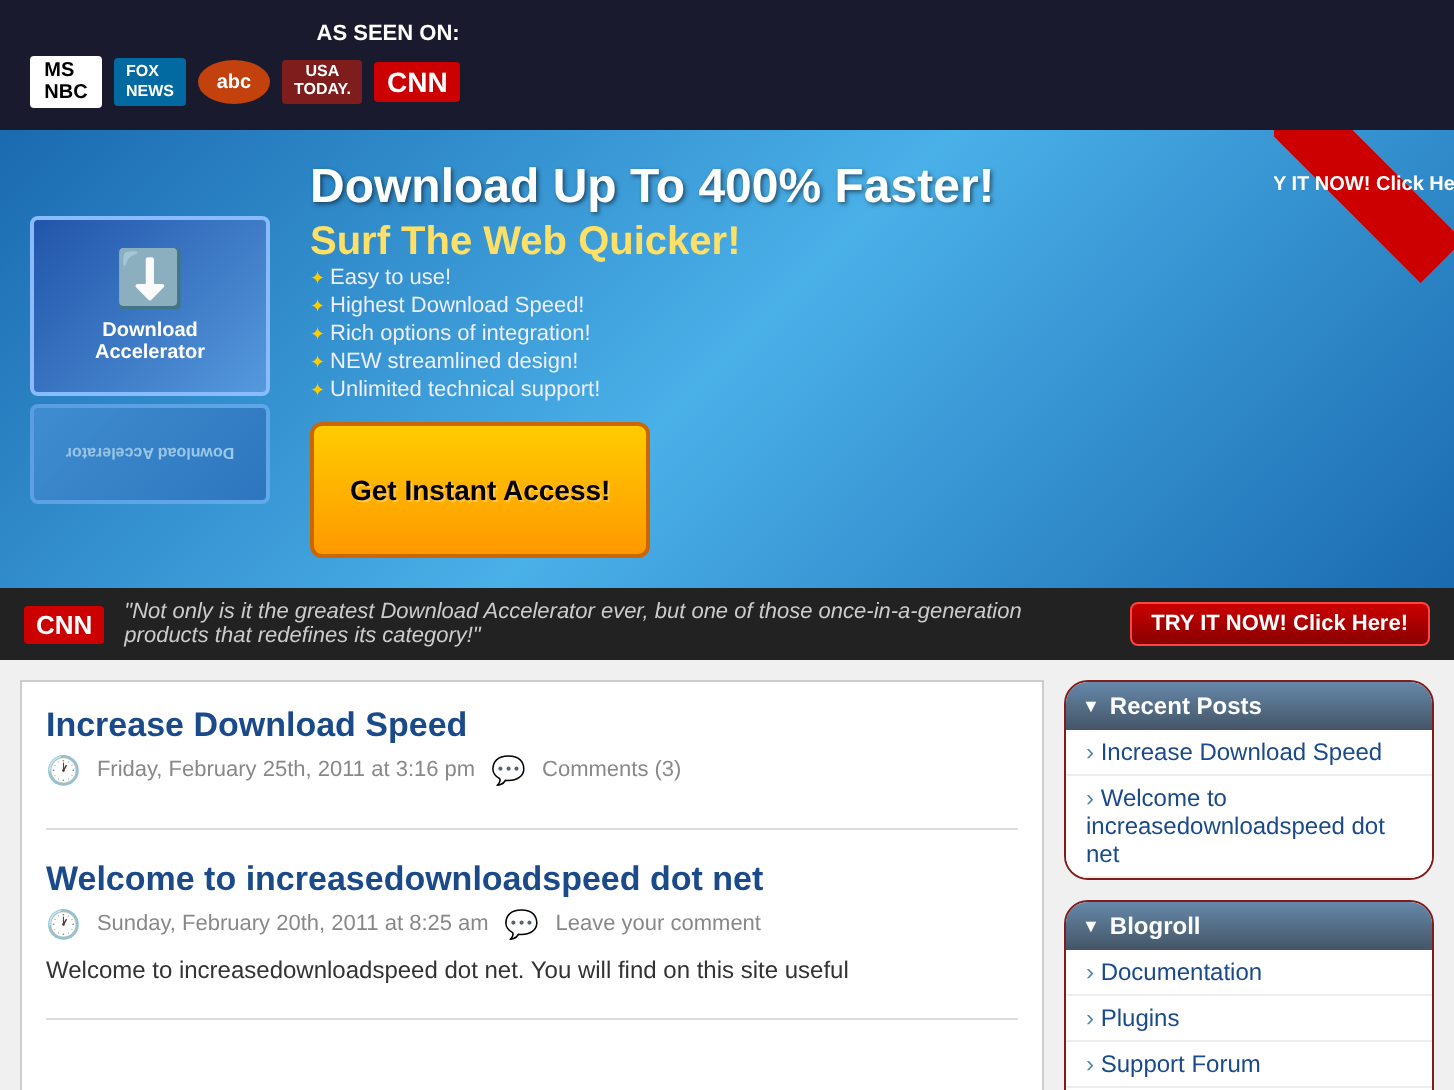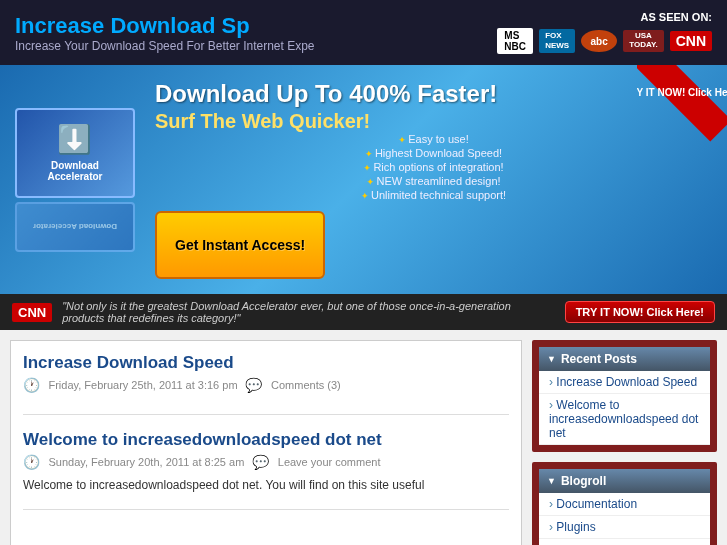--- a/index.html
+++ b/index.html
@@ -109,21 +109,20 @@
       margin-bottom: 0;
     }
     #banner-content ul {
       list-style: none;
       margin-bottom: 10px;
     }
     #banner-content ul li {
       font-size: 11px;
       color: #eeeeff;
       margin-bottom: 2px;
-      text-align: center;
     }
     #banner-content ul li::before {
       content: "✦ ";
       color: #ffcc00;
       font-size: 9px;
     }
     .get-access-btn {
       background: linear-gradient(to bottom, #ffcc00, #ff9900);
       color: #000;
       font-weight: bold;
@@ -222,22 +221,22 @@
     }
     .post-body {
       font-size: 12px;
       color: #333;
       line-height: 1.5;
     }
 
     
     .sidebar-section {
       margin-bottom: 10px;
-      border: 7px solid #7f1d1d;
-      border-radius: 2px;
+      border: 1px solid #7f1d1d;
+      border-radius: 12px;
       overflow: hidden;
     }
     .sidebar-header {
       background: linear-gradient(to bottom, #6688aa, #445566);
       color: #fff;
       font-size: 12px;
       font-weight: bold;
       padding: 5px 8px;
       display: flex;
       align-items: center;
@@ -263,24 +262,20 @@
     }
     .sidebar-list li a::before {
       content: "› ";
       color: #5588aa;
     }
   </style>
 </head>
 <body>
 
 <div id="header">
-  <div id="header-left">
-    <h1>Increase Download Sp</h1>
-    <p>Increase Your Download Speed For Better Internet Expe</p>
-  </div>
   <div id="header-right">
     <div id="as-seen-on">AS SEEN ON:</div>
     <div id="logos">
       <div class="logo-badge logo-msnbc">
         <span>MS<br>NBC</span>
       </div>
       <div class="logo-badge logo-fox">
         <span style="font-size:8px; line-height:1.2;">FOX<br>NEWS</span>
       </div>
       <div class="logo-badge logo-abc">abc</div>

